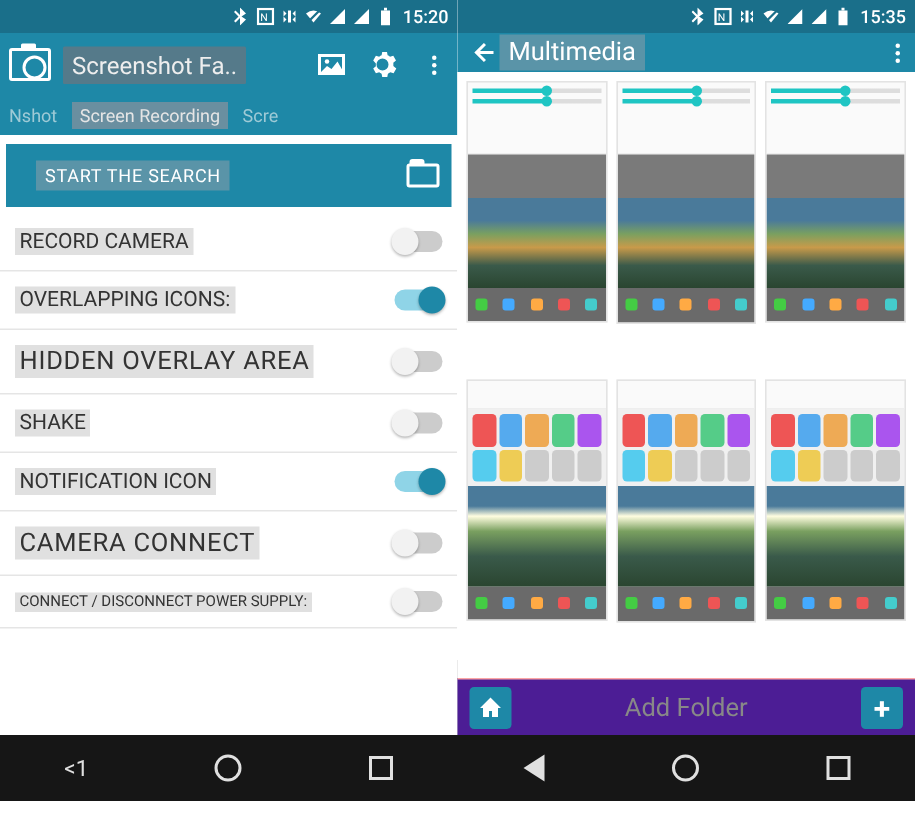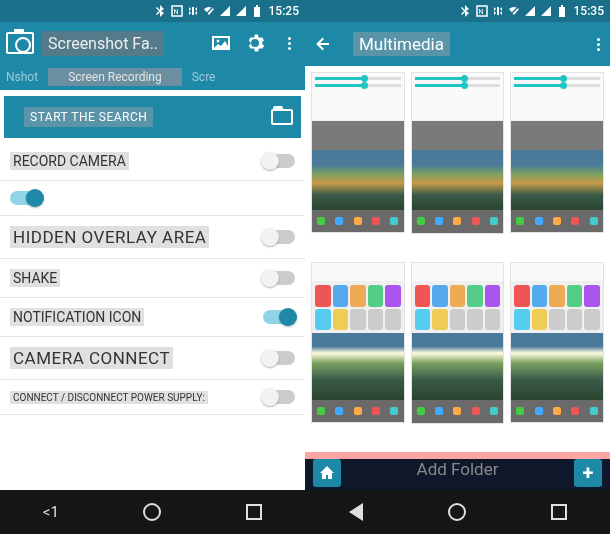--- a/index.html
+++ b/index.html
@@ -68,21 +68,21 @@
       background: #1e88a7;
       display: flex;
       align-items: center;
       padding: 0 6px;
       gap: 10px;
       color: #9ecad6;
       font-size: 12px;
       white-space: nowrap;
       overflow: hidden;
     }
-    .tabs .tab { background: #6a8fa0; color: #e5e5e5; padding: 2px 20px; }
+    .tabs .tab { background: #6a8fa0; color: #e5e5e5; padding: 2px 5px; }
 
     
     .searchbar {
       background: #1e88a7;
       height: 42px;
       display: flex;
       align-items: center;
       justify-content: center;
       color: #fff;
       gap: 10px;
@@ -113,23 +113,22 @@
     }
     .toggle.on { background: #8fd4e7; }
     .toggle.on::after { background: #1e88a7; left: auto; right: -2px; }
 
     
     .appbar2 {
       background: #1e88a7;
       color: #fff;
       display: flex;
       align-items: center;
-      height: 44px;
+      height: 26px;
       padding: 0 10px;
-      gap: 20px;
       text-align: center;
     }
     .back-arrow { width: 18px; height: 18px; display: inline-flex; align-items: center; justify-content: center; }
     .appbar2 .mtitle { background: #5a94a8; padding: 2px 6px; font-size: 17px; }
     .appbar2 .dots-v { margin-left: auto; }
 
     
     .gallery {
       flex: 1;
       padding: 6px;
@@ -161,24 +160,25 @@
     .thumb.v2 .apps span:nth-child(3){background:#ea5;}
     .thumb.v2 .apps span:nth-child(4){background:#5c8;}
     .thumb.v2 .apps span:nth-child(5){background:#a5e;}
     .thumb.v2 .apps span:nth-child(6){background:#5ce;}
     .thumb.v2 .apps span:nth-child(7){background:#ec5;}
     .thumb.v2 .scene { flex: 1; background: linear-gradient(to bottom, #4a7a9a 20%, #fffde0 30%, #7aa060 45%, #3a5a4a 70%, #2a4530 100%); }
 
     
     .bottom {
       height: 38px;
-      border-top: 7px solid #fca5a5;
-      display: flex;
+      border-top: 1px solid #fca5a5;
+      display: flex;
+      align-items: center;
       padding: 0 8px;
-      background: #0f172a;
+      background: #4c1d95;
     }
     .home-btn {
       width: 28px; height: 28px; background: #1e88a7; border-radius: 3px;
       display: flex; align-items: center; justify-content: center; color: #fff; font-size: 16px;
     }
     .add-folder { flex: 1; text-align: center; color: #888; font-size: 17px; }
     .plus-btn {
       width: 28px; height: 28px; background: #1e88a7; border-radius: 3px;
       display: flex; align-items: center; justify-content: center; color: #fff; font-size: 20px; font-weight: bold;
     }
@@ -245,21 +245,21 @@
           <svg width="10" height="10">
             <path d="M0 10L10 0v10z" fill="#fff"></path>
           </svg>
         </span>
       <span class="sicon">
           <svg width="8" height="12">
             <rect x="1" y="2" width="6" height="10" fill="#fff"></rect>
             <rect x="3" y="0" width="2" height="2" fill="#fff"></rect>
           </svg>
         </span>
-      <span class="time">15:25</span>
+      <span class="time">15:20</span>
     </div>
 
     <div class="appbar">
       <div class="camera-icon"></div>
       <div class="title-box">Screenshot Fa..</div>
       <div class="appbar-icons">
         <span class="ic">
             <svg width="18" height="18">
               <rect x="1" y="3" width="16" height="12" fill="none" stroke="#fff" stroke-width="2"></rect>
               <circle cx="6" cy="7" r="1.5" fill="#fff"></circle>
@@ -292,20 +292,21 @@
       <span class="label">START THE SEARCH</span>
       <div class="folder-icon"></div>
     </div>
 
     <div class="rows">
       <div class="row">
         <span class="rl">RECORD CAMERA</span>
         <div class="toggle"></div>
       </div>
       <div class="row">
+        <span class="rl">OVERLAPPING ICONS:</span>
         <div class="toggle on"></div>
       </div>
       <div class="row big">
         <span class="rl">HIDDEN OVERLAY AREA</span>
         <div class="toggle"></div>
       </div>
       <div class="row">
         <span class="rl">SHAKE</span>
         <div class="toggle"></div>
       </div>

